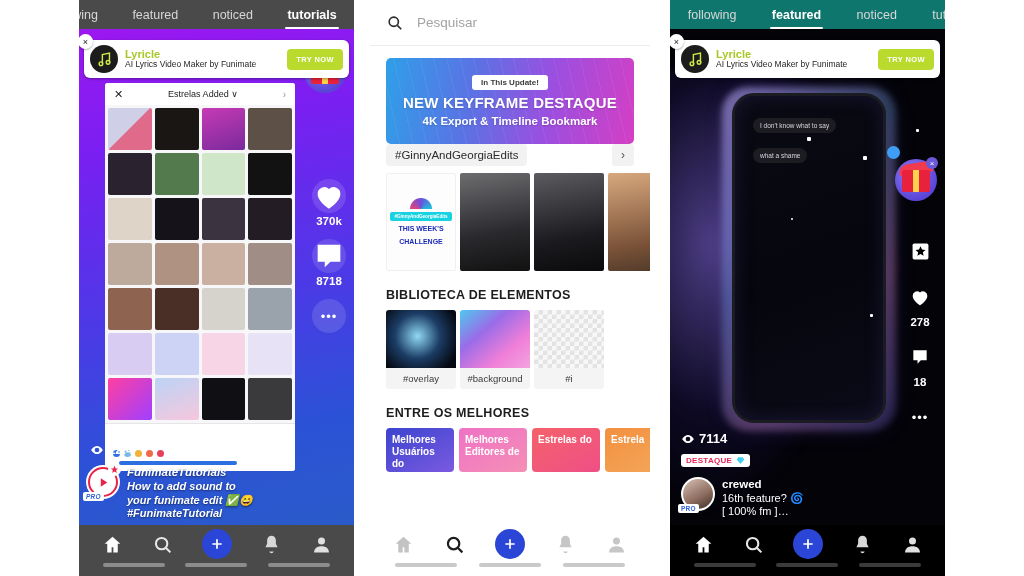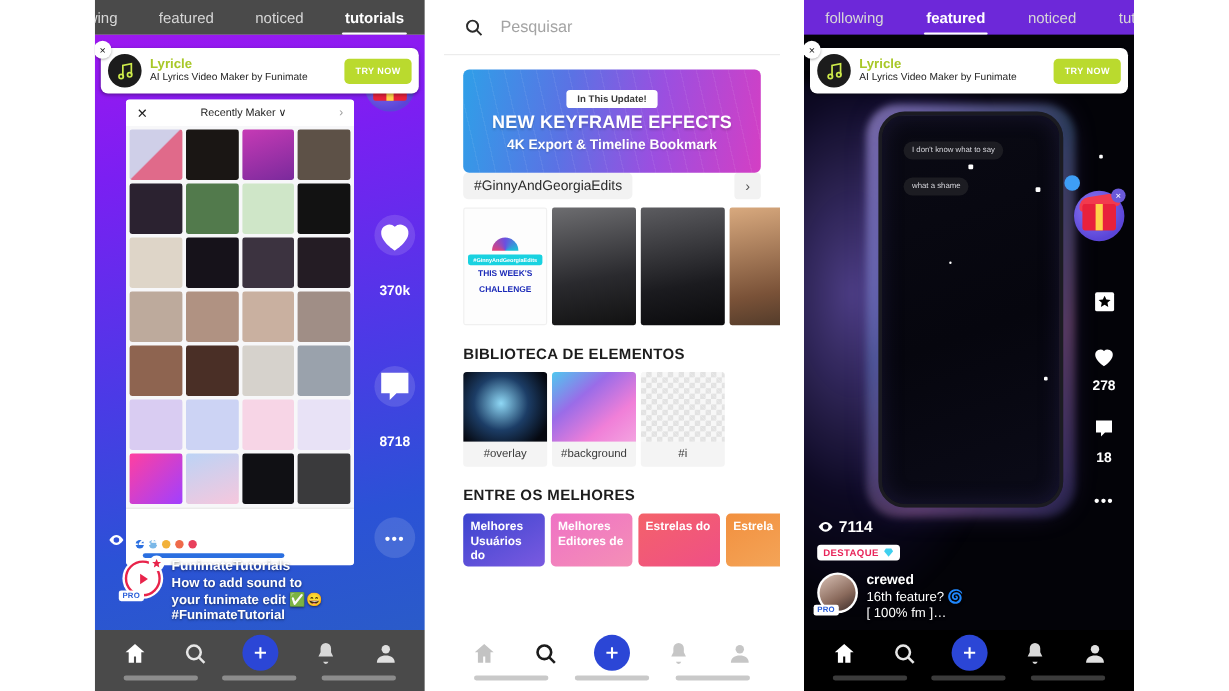--- a/index.html
+++ b/index.html
@@ -17,21 +17,21 @@
   .panel-mid    { left: 370px; width: 280px; background:#fff; }
   .panel-right  { left: 670px; width: 275px; background:#000; }
 
   
   .tabbar {
     position:absolute; top:0; left:0; width:100%; height:29px;
     display:flex; align-items:center; justify-content:space-around;
     font-size:12.5px; color:#d7d7d7;
   }
   .tabbar.dark-grey { background:#4a4a4a; }
-  .tabbar.black { background:#6d28d9; }
+  .tabbar.black { background:#0f766e; }
   .tab { position:relative; padding:4px 2px; white-space:nowrap; }
   .tab.active { color:#fff; font-weight:bold; }
   .tab.active::after {
     content:""; position:absolute; left:0; right:0; bottom:-3px; height:2px;
     background:#fff; border-radius:2px;
   }
   .tab.cut-l { margin-left:-24px; }
   .tab.cut-r { margin-right:-26px; }
 
   
@@ -285,21 +285,21 @@
       <div class="tab">noticed</div>
       <div class="tab active">tutorials</div>
     </div>
 
     <div class="lp-video">
 
       <div class="lp-sheet">
         <div class="lp-sheet-head">
           <span class="x">✕</span>
           <span class="mid">
-            <span>Recently Maker</span>
+            <span>Estrelas Added</span>
             <span>∨</span>
           </span>
           <span class="ch">›</span>
         </div>
         <div class="lp-grid">
           <div class="lp-cell" style="background:linear-gradient(135deg,#cfcfe8 48%,#e06a8a 50%)"></div>
           <div class="lp-cell" style="background:#1a1614"></div>
           <div class="lp-cell" style="background:linear-gradient(160deg,#c63ab5,#7a2a9c)"></div>
           <div class="lp-cell" style="background:#5d5147"></div>
 
@@ -348,21 +348,21 @@
 
       <div class="rail" style="top:22px;">
         <div class="gift">
           <div class="gbow"></div>
             <div class="gbody"></div>
             <div class="gribbon"></div>
           <div class="gclose">×</div>
         </div>
       </div>
 
-      <div class="rail" style="top:150px;gap:22px;">
+      <div class="rail" style="top:150px;">
         <div class="rail-btn">
           <svg viewBox="0 0 24 24" fill="#fff">
               <path d="M12 21s-8-5.1-8-10.2A4.8 4.8 0 0 1 12 7a4.8 4.8 0 0 1 8 3.8C20 15.9 12 21 12 21z"></path>
             </svg>
         </div>
         <div class="rail-count">370k</div>
         <div class="rail-gap"></div>
         <div class="rail-btn">
           <svg viewBox="0 0 24 24" fill="#fff">
               <path d="M4 4h16v12H13l-4 4v-4H4z"></path>
@@ -375,21 +375,21 @@
         </div>
       </div>
 
       <div class="views" style="left:11px; bottom:68px;justify-content:center;">
         <svg viewBox="0 0 24 24" fill="#fff">
             <path d="M12 5C6 5 2 12 2 12s4 7 10 7 10-7 10-7-4-7-10-7zm0 11a4 4 0 1 1 0-8 4 4 0 0 1 0 8z"></path>
           </svg>
         <span>12.4</span>
       </div>
 
-      <div class="caption-row" style="left:23px; bottom:4px; width:230px;">
+      <div class="caption-row" style="left:7px; bottom:4px; width:230px;font-style:italic;">
         <div class="avatar-ring">
           <div class="inner" style="background:#fff;border:2px solid #e8234a">
             <svg viewBox="0 0 24 24" fill="#e8234a" style="width:13px;height:13px">
                 <path d="M7 4l12 8-12 8z"></path>
               </svg>
           </div>
           <div class="badge-star">
             <svg viewBox="0 0 24 24" fill="#e8234a">
                 <path d="M12 2l3 7h7l-5.5 4.5L18 21l-6-4-6 4 1.5-7.5L2 9h7z"></path>
               </svg>
@@ -466,21 +466,21 @@
           <circle cx="11" cy="11" r="6.5"></circle>
           <path d="M16 16l5.5 5.5"></path>
         </svg>
       <span class="search-ph">Pesquisar</span>
     </div>
 
     <div class="mid-scroll">
 
       <div class="promo">
         <div class="promo-pill">In This Update!</div>
-        <div class="promo-h1">NEW KEYFRAME EFFECTS</div>
+        <div class="promo-h1">NEW KEYFRAME DESTAQUE</div>
         <div class="promo-h2">4K Export &amp; Timeline Bookmark</div>
       </div>
 
 
       <div class="chip-row">
         <div class="chip">#GinnyAndGeorgiaEdits</div>
         <div class="chip-next">›</div>
       </div>
 
       <div class="thumb-row">

